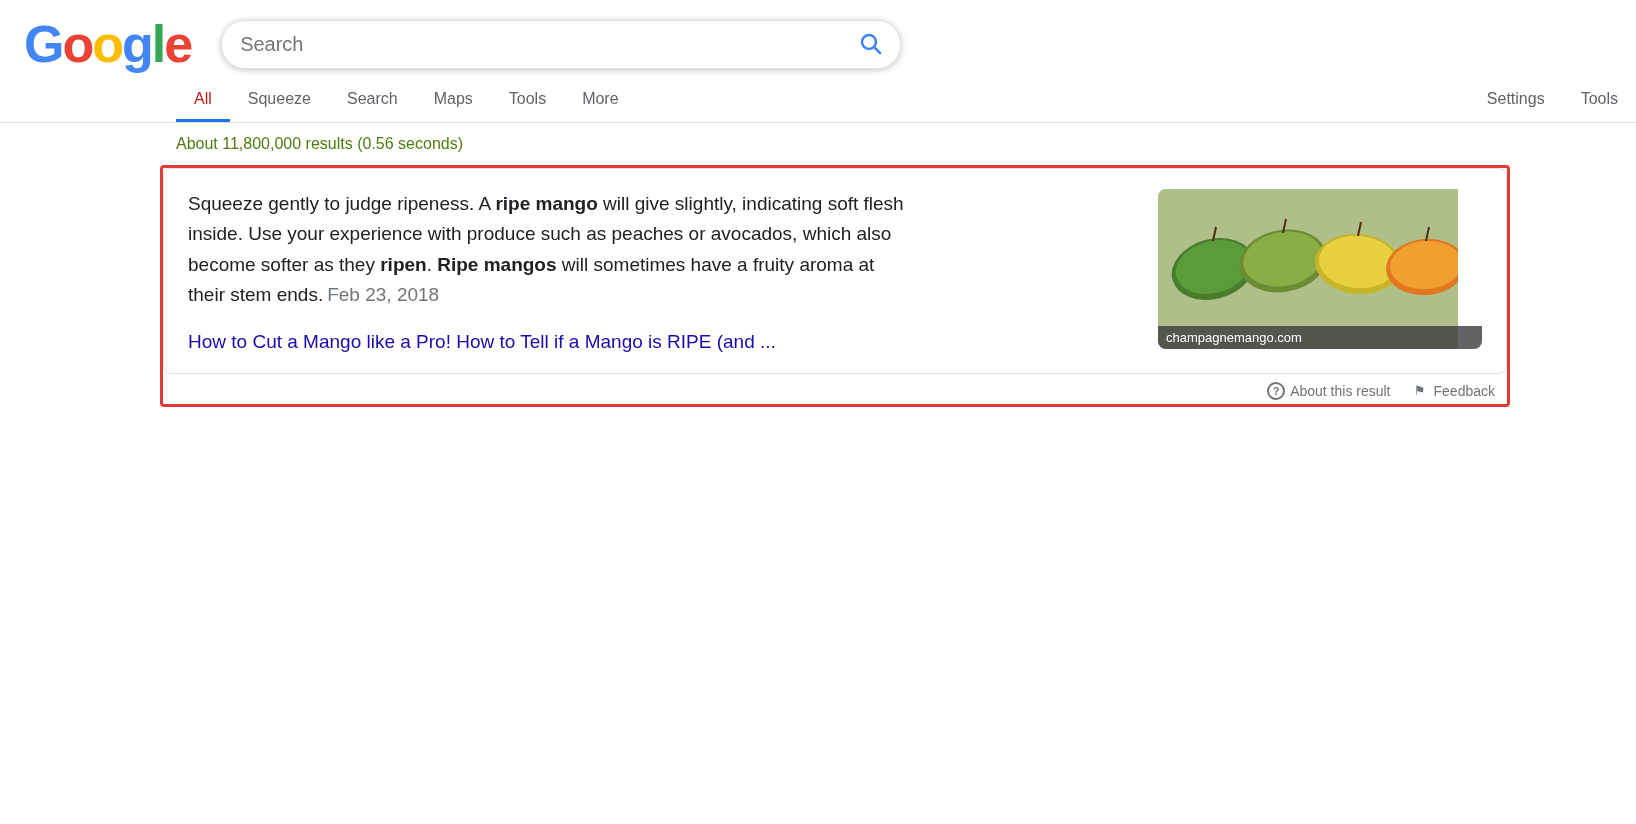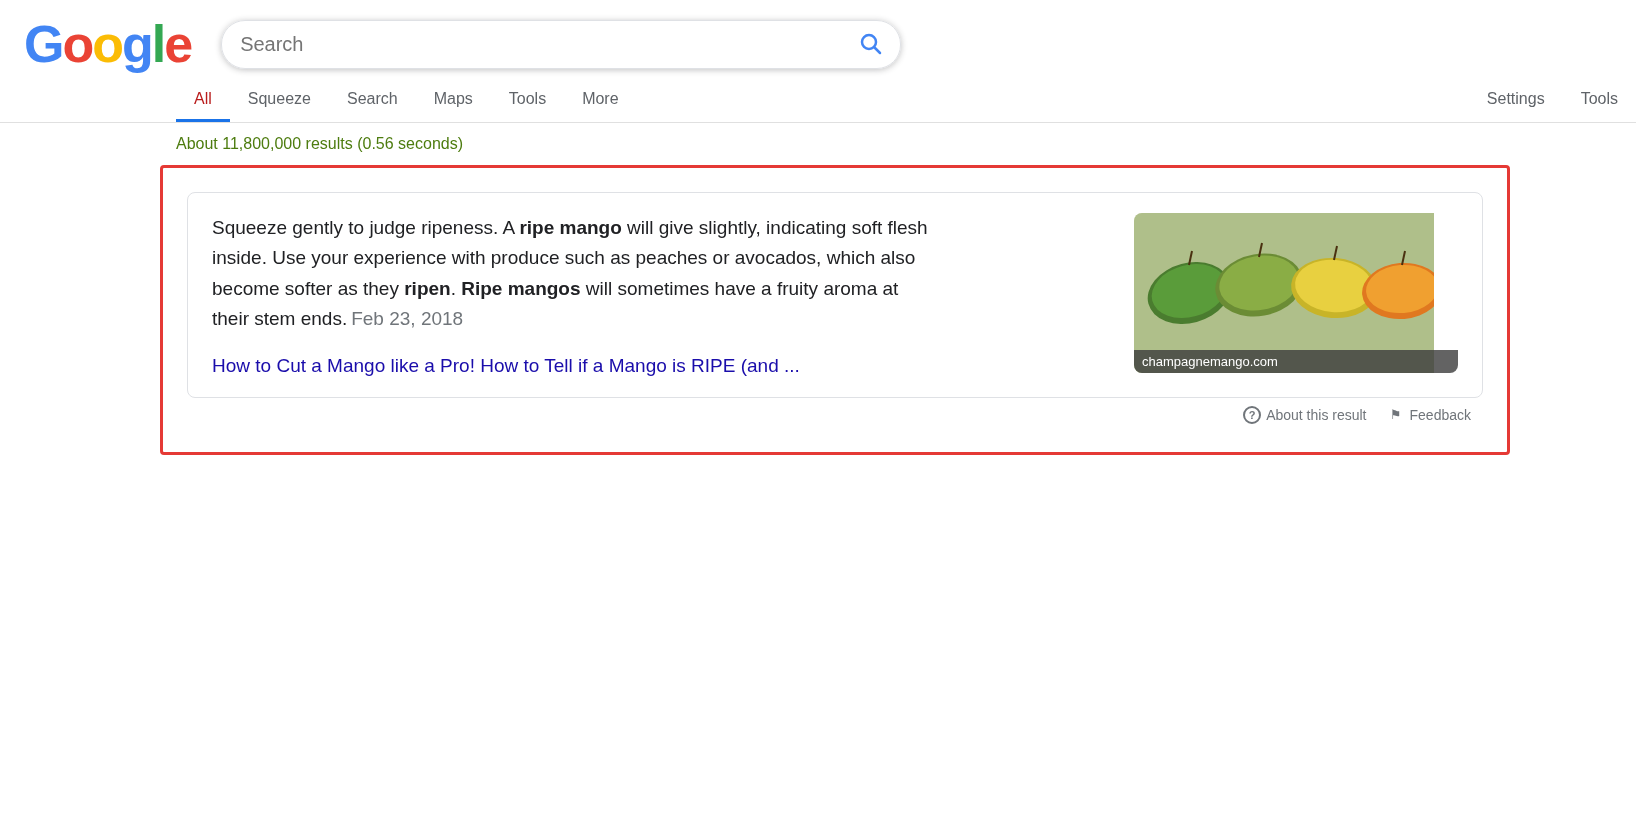--- a/index.html
+++ b/index.html
@@ -98,21 +98,21 @@
     }
 
     
     .featured-container {
       padding: 0 24px 0 160px;
     }
 
     .red-border-box {
       border: 3px solid #e53935;
       border-radius: 4px;
-      padding: 24px;
+      padding: 0;
       max-width: 1350px;
     }
 
     .snippet-card {
       border: 1px solid #dfe1e5;
       border-radius: 8px;
       padding: 20px 24px;
       display: flex;
       align-items: flex-start;
       justify-content: space-between;

